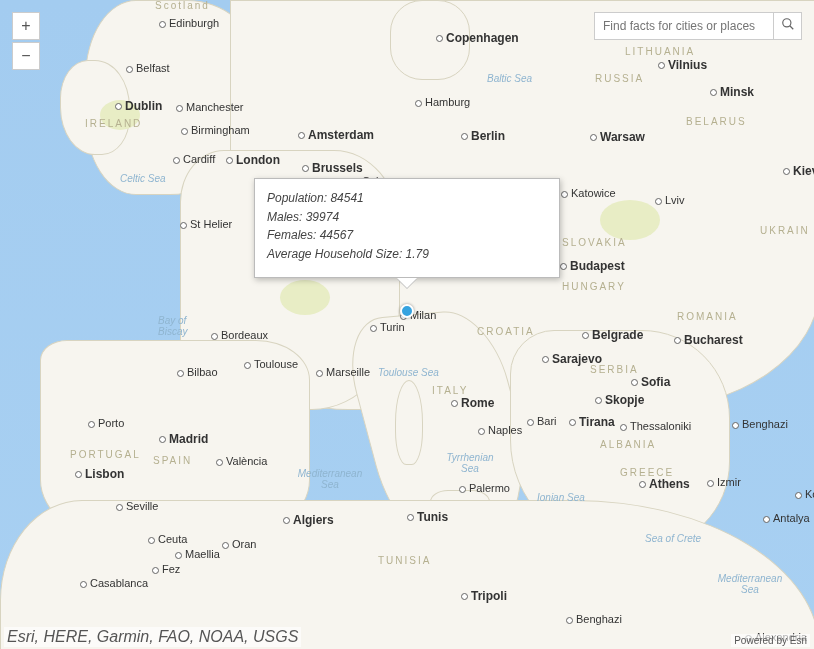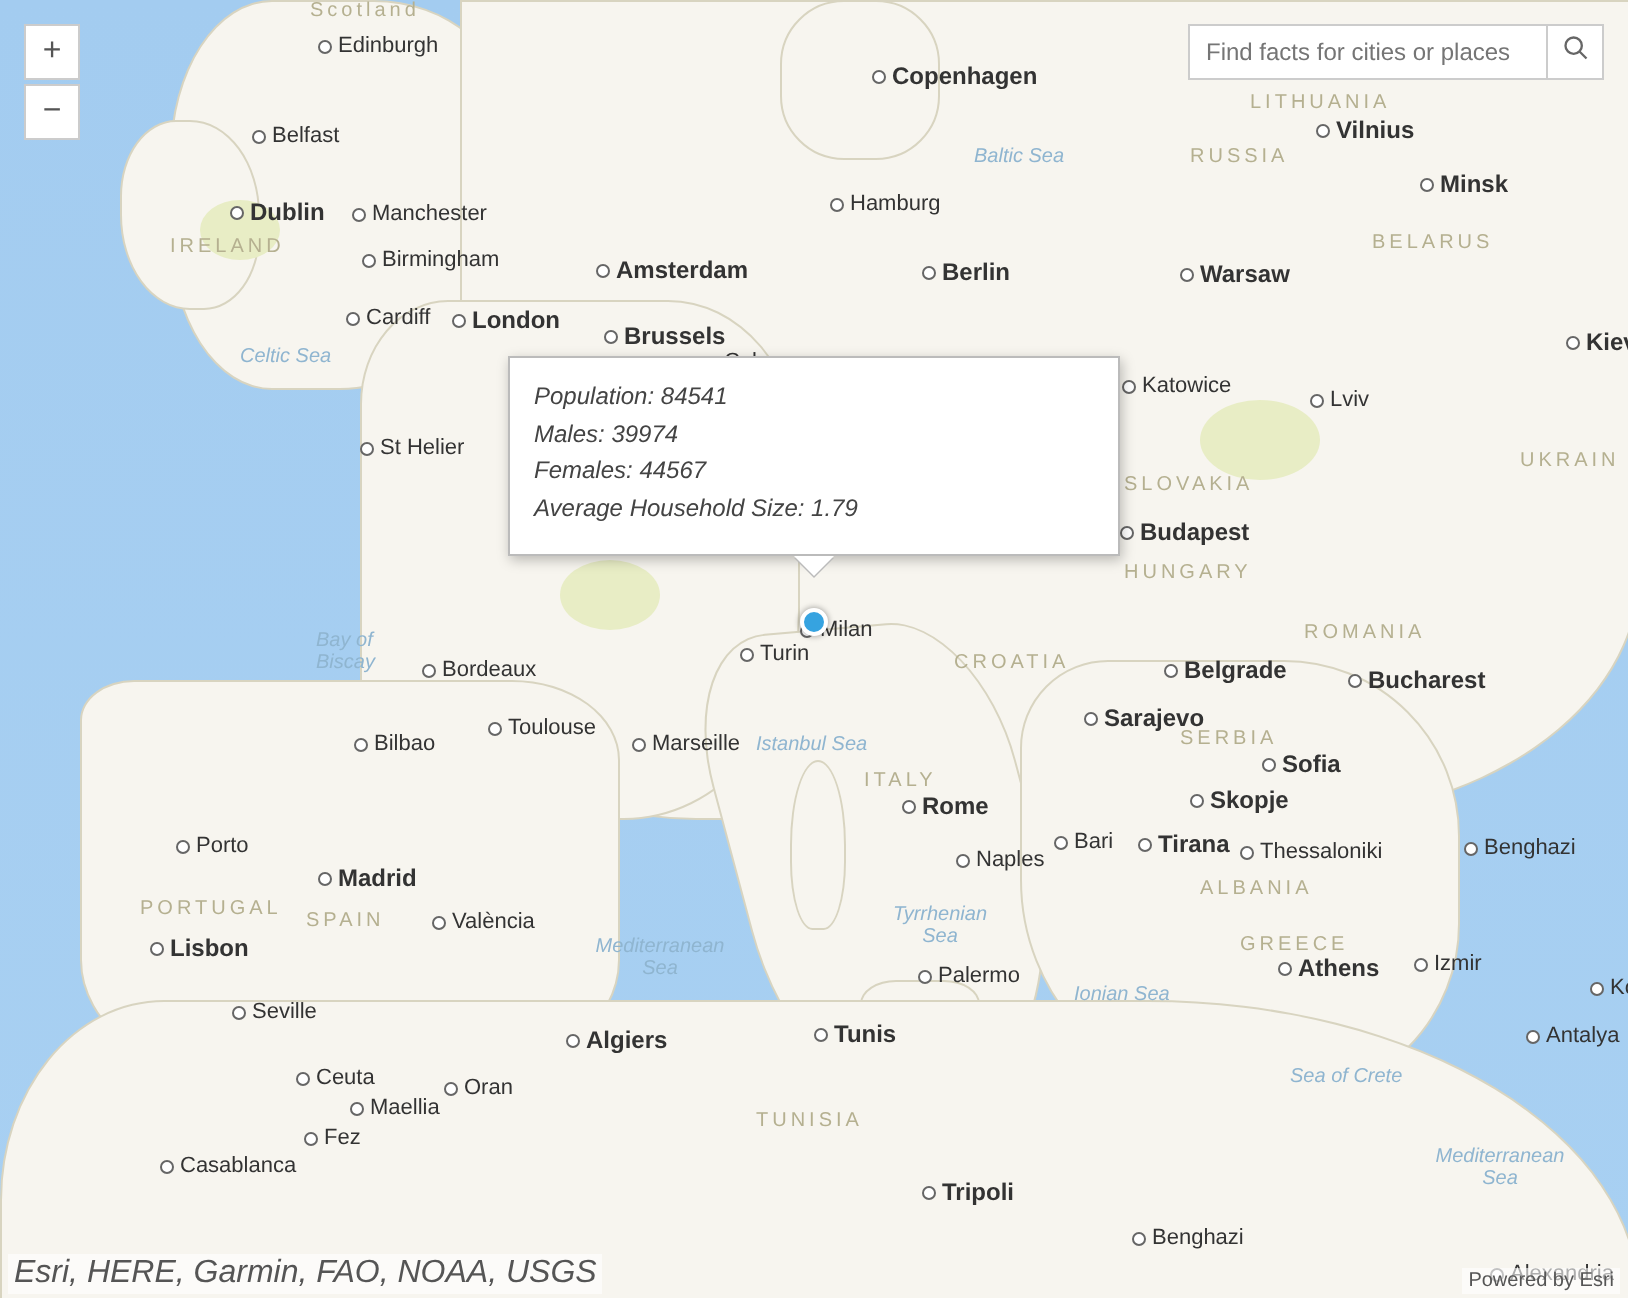--- a/index.html
+++ b/index.html
@@ -234,37 +234,37 @@
   <div class="land corsica"></div>
   <div class="land sicily"></div>
   <div class="land africa"></div>
   <div class="land green1"></div>
   <div class="land green2"></div>
   <div class="land green3"></div>
 
   <div class="sea-label" style="left:487px;top:73px">Baltic Sea</div>
   <div class="sea-label" style="left:120px;top:173px">Celtic Sea</div>
   <div class="sea-label" style="left:158px;top:315px;width:50px">Bay of Biscay</div>
-  <div class="sea-label" style="left:378px;top:367px">Istanbul Sea</div>
+  <div class="sea-label" style="left:378px;top:367px">Toulouse Sea</div>
   <div class="sea-label" style="left:440px;top:452px;width:60px;text-align:center">Tyrrhenian Sea</div>
   <div class="sea-label" style="left:537px;top:492px">Ionian Sea</div>
   <div class="sea-label" style="left:290px;top:468px;width:80px;text-align:center">Mediterranean Sea</div>
   <div class="sea-label" style="left:710px;top:573px;width:80px;text-align:center">Mediterranean Sea</div>
   <div class="sea-label" style="left:645px;top:533px">Sea of Crete</div>
 
   <div class="country-label" style="left:155px;top:0">Scotland</div>
   <div class="country-label" style="left:85px;top:118px">IRELAND</div>
   <div class="country-label" style="left:70px;top:449px">PORTUGAL</div>
   <div class="country-label" style="left:153px;top:455px">SPAIN</div>
   <div class="country-label" style="left:432px;top:385px">ITALY</div>
   <div class="country-label" style="left:378px;top:555px">TUNISIA</div>
   <div class="country-label" style="left:477px;top:326px">CROATIA</div>
   <div class="country-label" style="left:562px;top:281px">HUNGARY</div>
   <div class="country-label" style="left:562px;top:237px">SLOVAKIA</div>
-  <div class="country-label" style="left:652px;top:311px">ROMANIA</div>
+  <div class="country-label" style="left:677px;top:311px">ROMANIA</div>
   <div class="country-label" style="left:590px;top:364px">SERBIA</div>
   <div class="country-label" style="left:600px;top:439px">ALBANIA</div>
   <div class="country-label" style="left:620px;top:467px">GREECE</div>
   <div class="country-label" style="left:595px;top:73px">RUSSIA</div>
   <div class="country-label" style="left:625px;top:46px">LITHUANIA</div>
   <div class="country-label" style="left:686px;top:116px">BELARUS</div>
   <div class="country-label" style="left:760px;top:225px">UKRAIN</div>
 
   <div class="city" style="left:159px;top:17px">Edinburgh</div>
   <div class="city" style="left:126px;top:62px">Belfast</div>

